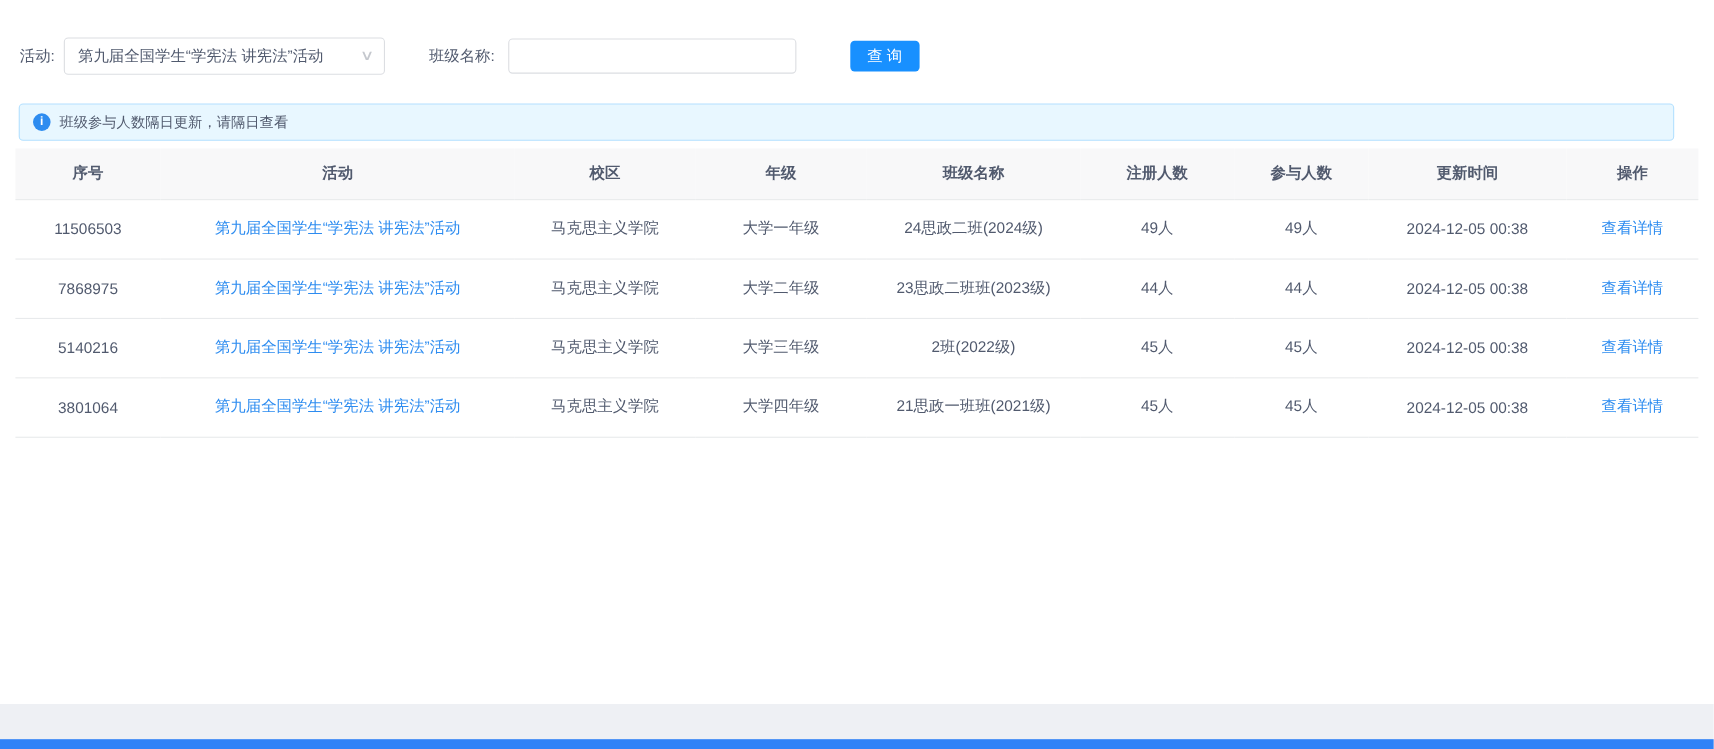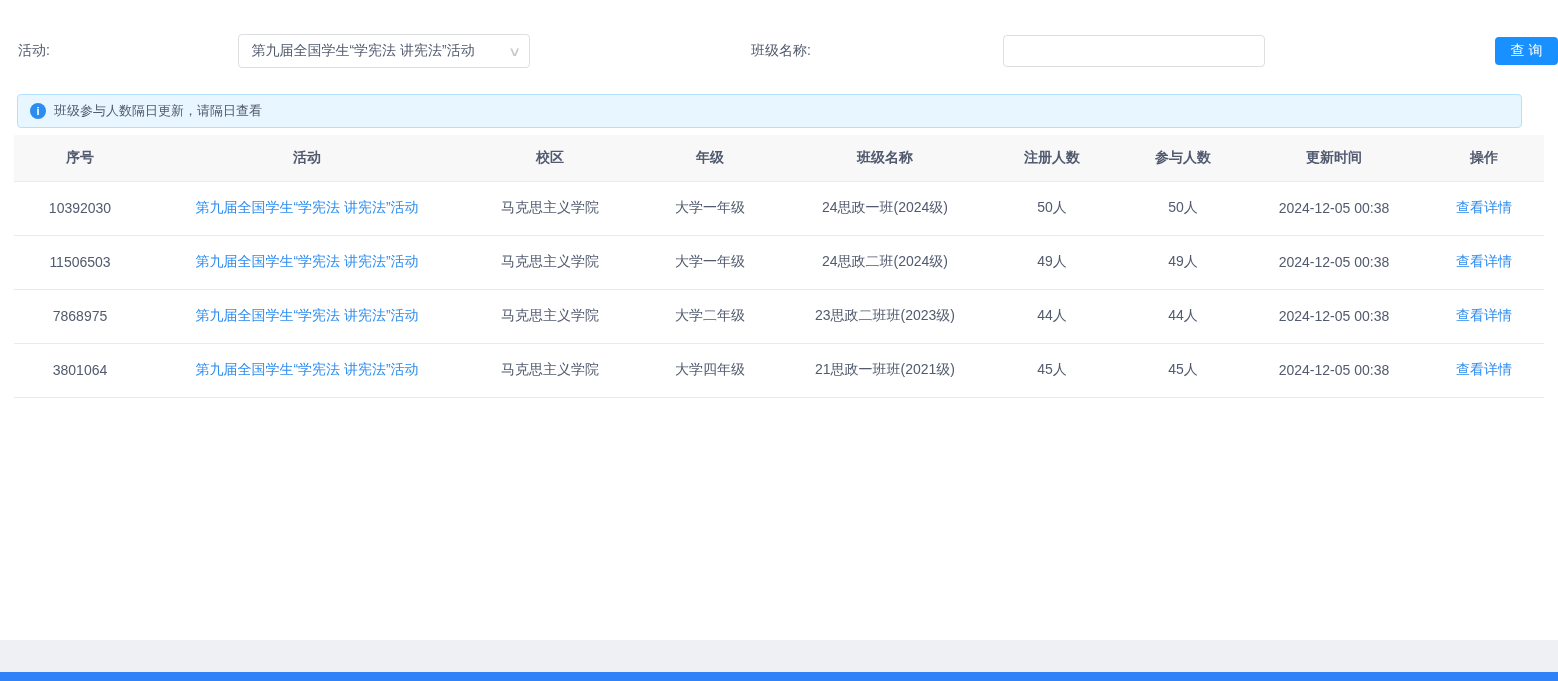--- a/index.html
+++ b/index.html
@@ -5,21 +5,21 @@
   * { box-sizing: border-box; }
   html,body { margin:0; padding:0; }
   body {
     width:1558px; height:681px; position:relative; overflow:hidden;
     background:#ffffff;
     font-family:"Liberation Sans","DejaVu Sans",sans-serif;
     color:#515a6e;
   }
 
   
-  .filter-bar { display:flex; align-items:center; padding:34px 0 0 18px;justify-content:space-between; }
+  .filter-bar { display:flex; align-items:center; padding:34px 0 0 18px; }
   .filter-label { font-size:14px; color:#515a6e; white-space:nowrap; }
   .select-box {
     width:292px; height:34px; margin-left:8px;
     border:1px solid #dcdee2; border-radius:4px; background:#fff;
     display:flex; align-items:center; justify-content:space-between;
     padding:0 10px 0 12px; font-size:14px; color:#515a6e; cursor:pointer;
   }
   .select-box .chevron { color:#c5c8ce; font-size:13px; transform:scaleX(1.4); }
   .class-label { margin-left:40px; }
   .text-input {
@@ -105,35 +105,20 @@
         <th>校区</th>
         <th>年级</th>
         <th>班级名称</th>
         <th>注册人数</th>
         <th>参与人数</th>
         <th>更新时间</th>
         <th>操作</th>
       </tr>
     </thead>
     <tbody>
-  <tr>
-    <td>10392030</td>
-    <td>
-      <a class="blue-link">第九届全国学生“学宪法 讲宪法”活动</a>
-    </td>
-    <td>马克思主义学院</td>
-    <td>大学一年级</td>
-    <td>24思政一班(2024级)</td>
-    <td>50人</td>
-    <td>50人</td>
-    <td>2024-12-05 00:38</td>
-    <td>
-      <a class="blue-link">查看详情</a>
-    </td>
-  </tr>
 
   <tr>
     <td>11506503</td>
     <td>
       <a class="blue-link">第九届全国学生“学宪法 讲宪法”活动</a>
     </td>
     <td>马克思主义学院</td>
     <td>大学一年级</td>
     <td>24思政二班(2024级)</td>
     <td>49人</td>
@@ -155,20 +140,35 @@
     <td>23思政二班班(2023级)</td>
     <td>44人</td>
     <td>44人</td>
     <td>2024-12-05 00:38</td>
     <td>
       <a class="blue-link">查看详情</a>
     </td>
   </tr>
 
 
+  <tr>
+    <td>5140216</td>
+    <td>
+      <a class="blue-link">第九届全国学生“学宪法 讲宪法”活动</a>
+    </td>
+    <td>马克思主义学院</td>
+    <td>大学三年级</td>
+    <td>2班(2022级)</td>
+    <td>45人</td>
+    <td>45人</td>
+    <td>2024-12-05 00:38</td>
+    <td>
+      <a class="blue-link">查看详情</a>
+    </td>
+  </tr>
 
   <tr>
     <td>3801064</td>
     <td>
       <a class="blue-link">第九届全国学生“学宪法 讲宪法”活动</a>
     </td>
     <td>马克思主义学院</td>
     <td>大学四年级</td>
     <td>21思政一班班(2021级)</td>
     <td>45人</td>

